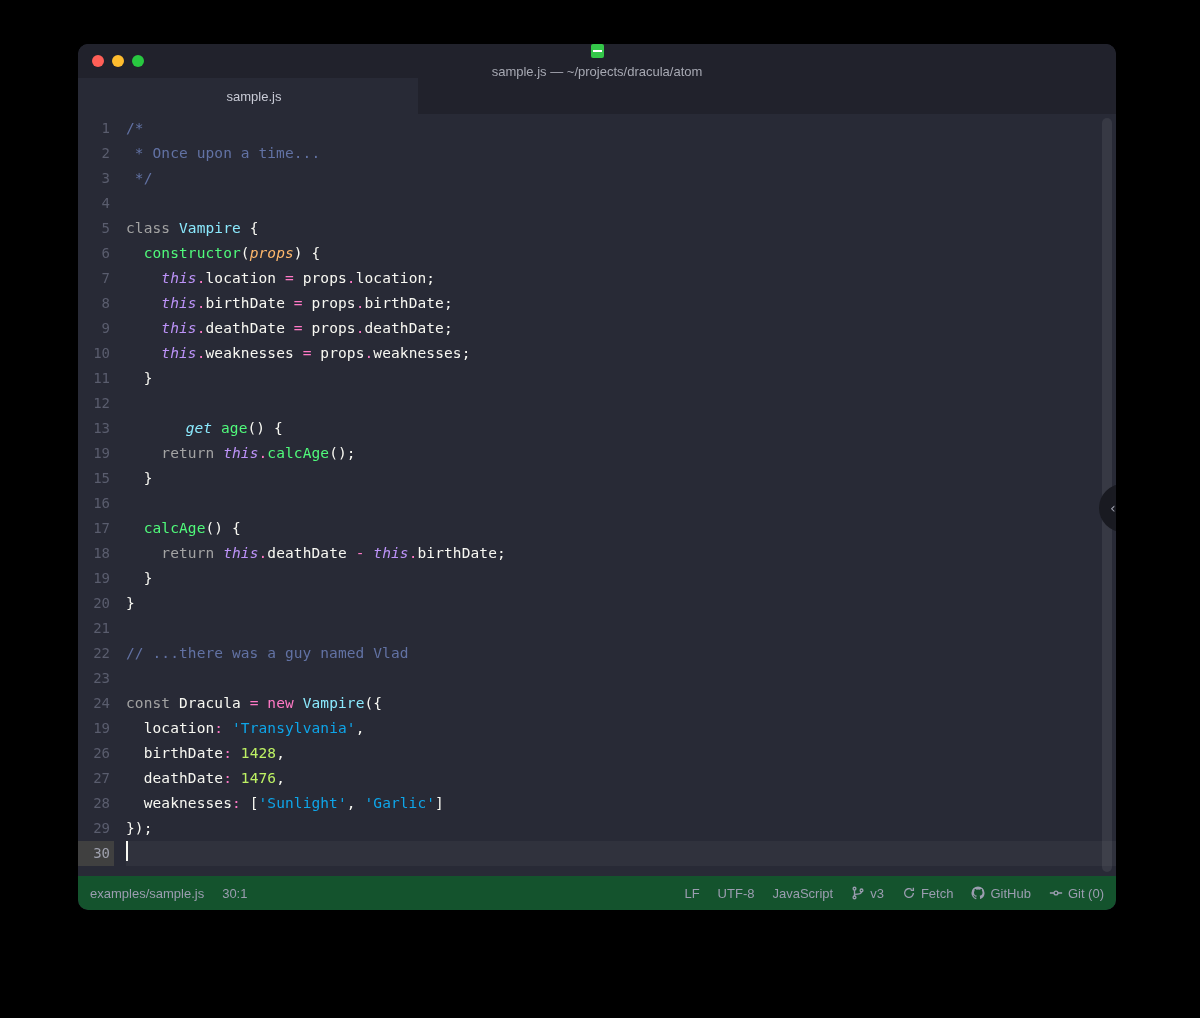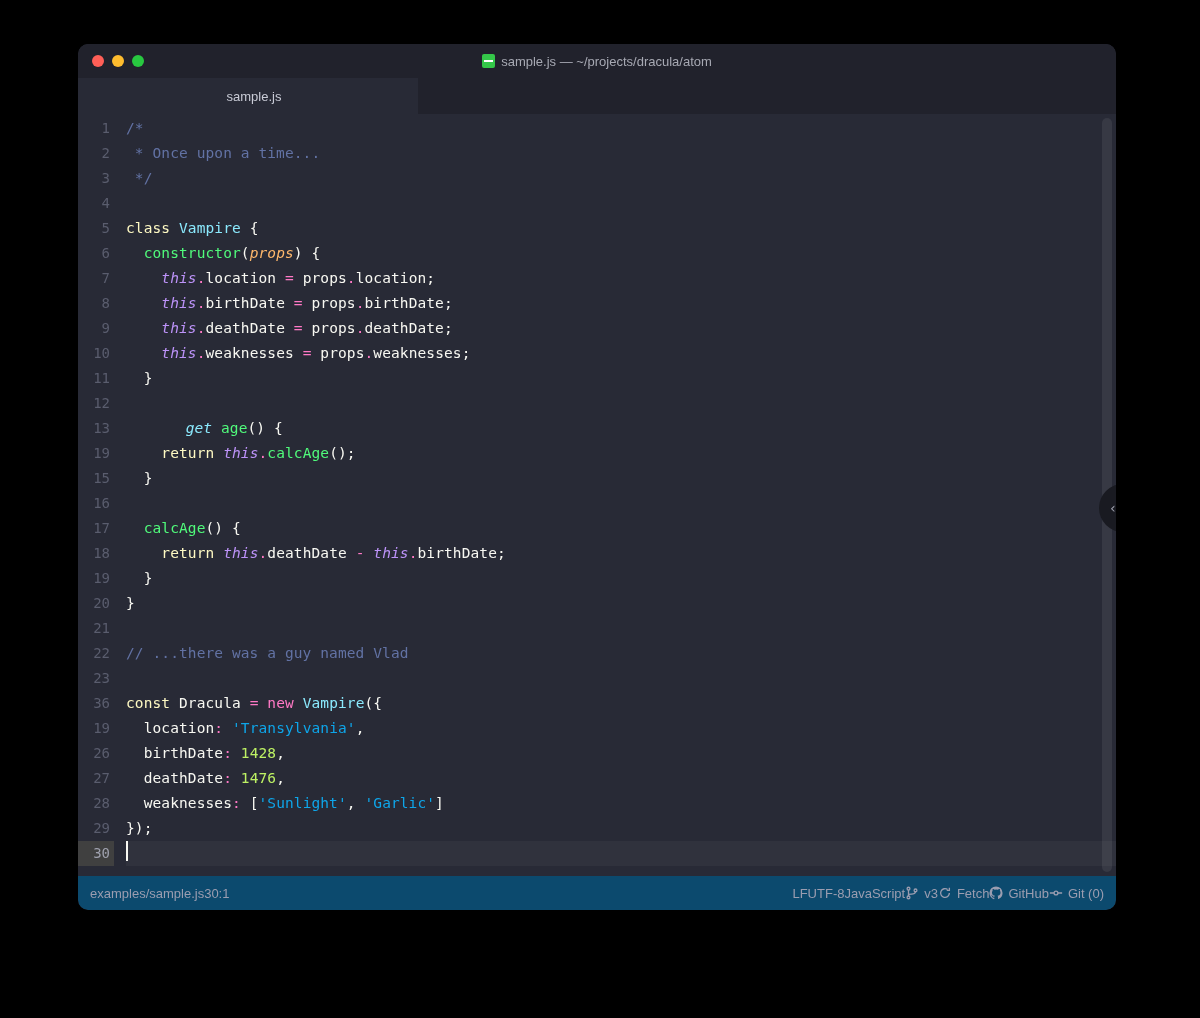--- a/index.html
+++ b/index.html
@@ -19,21 +19,21 @@
     background: #21222c;
     display: flex; align-items: center;
     position: relative;
     border-top-left-radius: 10px; border-top-right-radius: 10px;
   }
   .traffic { display: flex; gap: 8px; margin-left: 14px; }
   .dot { width: 12px; height: 12px; border-radius: 50%; }
   .dot.r { background: #ff5f57; }
   .dot.y { background: #febc2e; }
   .dot.g { background: #28c840; }
-  .title { position: absolute; left: 0; right: 0; text-align: center; color: #a7a9b3; font-size: 13px; font-family: -apple-system, sans-serif; display: flex; justify-content: center; align-items: center; gap: 6px;}
+  .title { position: absolute; left: 0; right: 0; text-align: center; color: #a7a9b3; font-size: 13px; font-family: -apple-system, sans-serif; display: flex; justify-content: center; align-items: center; gap: 6px; flex-direction: column;}
   .title .fileico { width:13px; height:14px; display:inline-block; background:#34c749; border-radius:2px; position:relative;}
   .title .fileico::after{content:"";position:absolute;left:2px;top:6px;width:9px;height:2px;background:#fff;}
   .tabbar {
     height: 36px;
     background: #21222c;
     display: flex;
   }
   .tab {
     width: 340px; height: 100%;
     background: #282a36;
@@ -65,21 +65,21 @@
     font-size: 14.5px;
     line-height: 25px;
     white-space: pre;
     padding-top: 2px;
     padding-left: 2px;
     letter-spacing: 0.1px;
   }
   .code .row { height: 25px; }
   .code .row.current { background: rgba(255,255,255,0.04);}
   .c-comment { color: #6272a4; }
-  .c-keyword { color: #fef9c3; }
+  .c-keyword { color: #a3a3a3; }
   .c-class   { color: #8be9fd; }
   .c-func    { color: #50fa7b; text-align: right; }
   .c-param   { color: #ffb86c; font-style: italic; }
   .c-punc    { color: #f8f8f2; }
   .c-pink    { color: #ff79c6; }
   .c-prop    { color: #f8f8f2; }
   .c-num     { color: #bef264; }
   .c-str     { color: #0ea5e9; }
   .c-this    { color: #bd93f9; font-style: italic; }
   .c-get     { color: #8be9fd; font-style: italic; margin-left: 42px; }
@@ -98,27 +98,28 @@
   .cursor {
     position:absolute;
     left: 48px;
     top: 727px;
     width: 2px; height: 20px;
     background:#f8f8f2;
   }
 
   .statusbar {
     height: 34px;
-    background: #0c4a6e;
+    background: #14532d;
     border-bottom-left-radius: 10px; border-bottom-right-radius: 10px;
     display: flex; align-items: center;
     color: #9b9db0;
     font-size: 13px;
     font-family: -apple-system, sans-serif;
     padding: 0 12px;
+    gap: 18px;
   }
   .statusbar .spacer { flex: 1; }
   .statusbar .item { display:flex; align-items:center; gap:5px; }
   .statusbar svg { width:14px; height:14px; }
 </style>
 </head>
 <body>
 
 <div class="window">
 
@@ -158,21 +159,21 @@
         <div class="ln">19</div>
         <div class="ln">15</div>
         <div class="ln">16</div>
         <div class="ln">17</div>
         <div class="ln">18</div>
         <div class="ln">19</div>
         <div class="ln">20</div>
         <div class="ln">21</div>
         <div class="ln">22</div>
         <div class="ln">23</div>
-        <div class="ln">36</div>
+        <div class="ln">24</div>
         <div class="ln">19</div>
         <div class="ln">26</div>
         <div class="ln">27</div>
         <div class="ln">28</div>
         <div class="ln">29</div>
         <div class="ln current">30</div>
       </div>
     <div class="code" id="code"><div class="row"><span class="c-comment">/*</span></div><div class="row"><span class="c-comment"> * Once upon a time...</span></div><div class="row"><span class="c-comment"> */</span></div><div class="row">&nbsp;</div><div class="row"><span class="c-keyword">class</span><span class="c-punc"> </span><span class="c-class">Vampire</span><span class="c-punc"> {</span></div><div class="row"><span class="c-punc">  </span><span class="c-func">constructor</span><span class="c-punc">(</span><span class="c-param">props</span><span class="c-punc">) {</span></div><div class="row"><span class="c-punc">    </span><span class="c-this">this</span><span class="c-pink">.</span><span class="c-prop">location</span><span class="c-punc"> </span><span class="c-pink">=</span><span class="c-punc"> props</span><span class="c-pink">.</span><span class="c-prop">location;</span></div><div class="row"><span class="c-punc">    </span><span class="c-this">this</span><span class="c-pink">.</span><span class="c-prop">birthDate</span><span class="c-punc"> </span><span class="c-pink">=</span><span class="c-punc"> props</span><span class="c-pink">.</span><span class="c-prop">birthDate;</span></div><div class="row"><span class="c-punc">    </span><span class="c-this">this</span><span class="c-pink">.</span><span class="c-prop">deathDate</span><span class="c-punc"> </span><span class="c-pink">=</span><span class="c-punc"> props</span><span class="c-pink">.</span><span class="c-prop">deathDate;</span></div><div class="row"><span class="c-punc">    </span><span class="c-this">this</span><span class="c-pink">.</span><span class="c-prop">weaknesses</span><span class="c-punc"> </span><span class="c-pink">=</span><span class="c-punc"> props</span><span class="c-pink">.</span><span class="c-prop">weaknesses;</span></div><div class="row"><span class="c-punc">  }</span></div><div class="row">&nbsp;</div><div class="row"><span class="c-punc">  </span><span class="c-get">get</span><span class="c-punc"> </span><span class="c-func">age</span><span class="c-punc">() {</span></div><div class="row"><span class="c-punc">    </span><span class="c-keyword">return</span><span class="c-punc"> </span><span class="c-this">this</span><span class="c-pink">.</span><span class="c-func">calcAge</span><span class="c-punc">();</span></div><div class="row"><span class="c-punc">  }</span></div><div class="row">&nbsp;</div><div class="row"><span class="c-punc">  </span><span class="c-func">calcAge</span><span class="c-punc">() {</span></div><div class="row"><span class="c-punc">    </span><span class="c-keyword">return</span><span class="c-punc"> </span><span class="c-this">this</span><span class="c-pink">.</span><span class="c-prop">deathDate</span><span class="c-punc"> </span><span class="c-pink">-</span><span class="c-punc"> </span><span class="c-this">this</span><span class="c-pink">.</span><span class="c-prop">birthDate;</span></div><div class="row"><span class="c-punc">  }</span></div><div class="row"><span class="c-punc">}</span></div><div class="row">&nbsp;</div><div class="row"><span class="c-comment">// ...there was a guy named Vlad</span></div><div class="row">&nbsp;</div><div class="row"><span class="c-keyword">const</span><span class="c-punc"> </span><span class="c-prop">Dracula</span><span class="c-punc"> </span><span class="c-pink">=</span><span class="c-punc"> </span><span class="c-pink">new</span><span class="c-punc"> </span><span class="c-class">Vampire</span><span class="c-punc">({</span></div><div class="row"><span class="c-punc">  location</span><span class="c-pink">:</span><span class="c-punc"> </span><span class="c-str">'Transylvania'</span><span class="c-punc">,</span></div><div class="row"><span class="c-punc">  birthDate</span><span class="c-pink">:</span><span class="c-punc"> </span><span class="c-num">1428</span><span class="c-punc">,</span></div><div class="row"><span class="c-punc">  deathDate</span><span class="c-pink">:</span><span class="c-punc"> </span><span class="c-num">1476</span><span class="c-punc">,</span></div><div class="row"><span class="c-punc">  weaknesses</span><span class="c-pink">:</span><span class="c-punc"> [</span><span class="c-str">'Sunlight'</span><span class="c-punc">, </span><span class="c-str">'Garlic'</span><span class="c-punc">]</span></div><div class="row"><span class="c-punc">});</span></div><div class="row current">&nbsp;</div></div>
     <div class="scrollbar"></div>
     <div class="cursor"></div>

